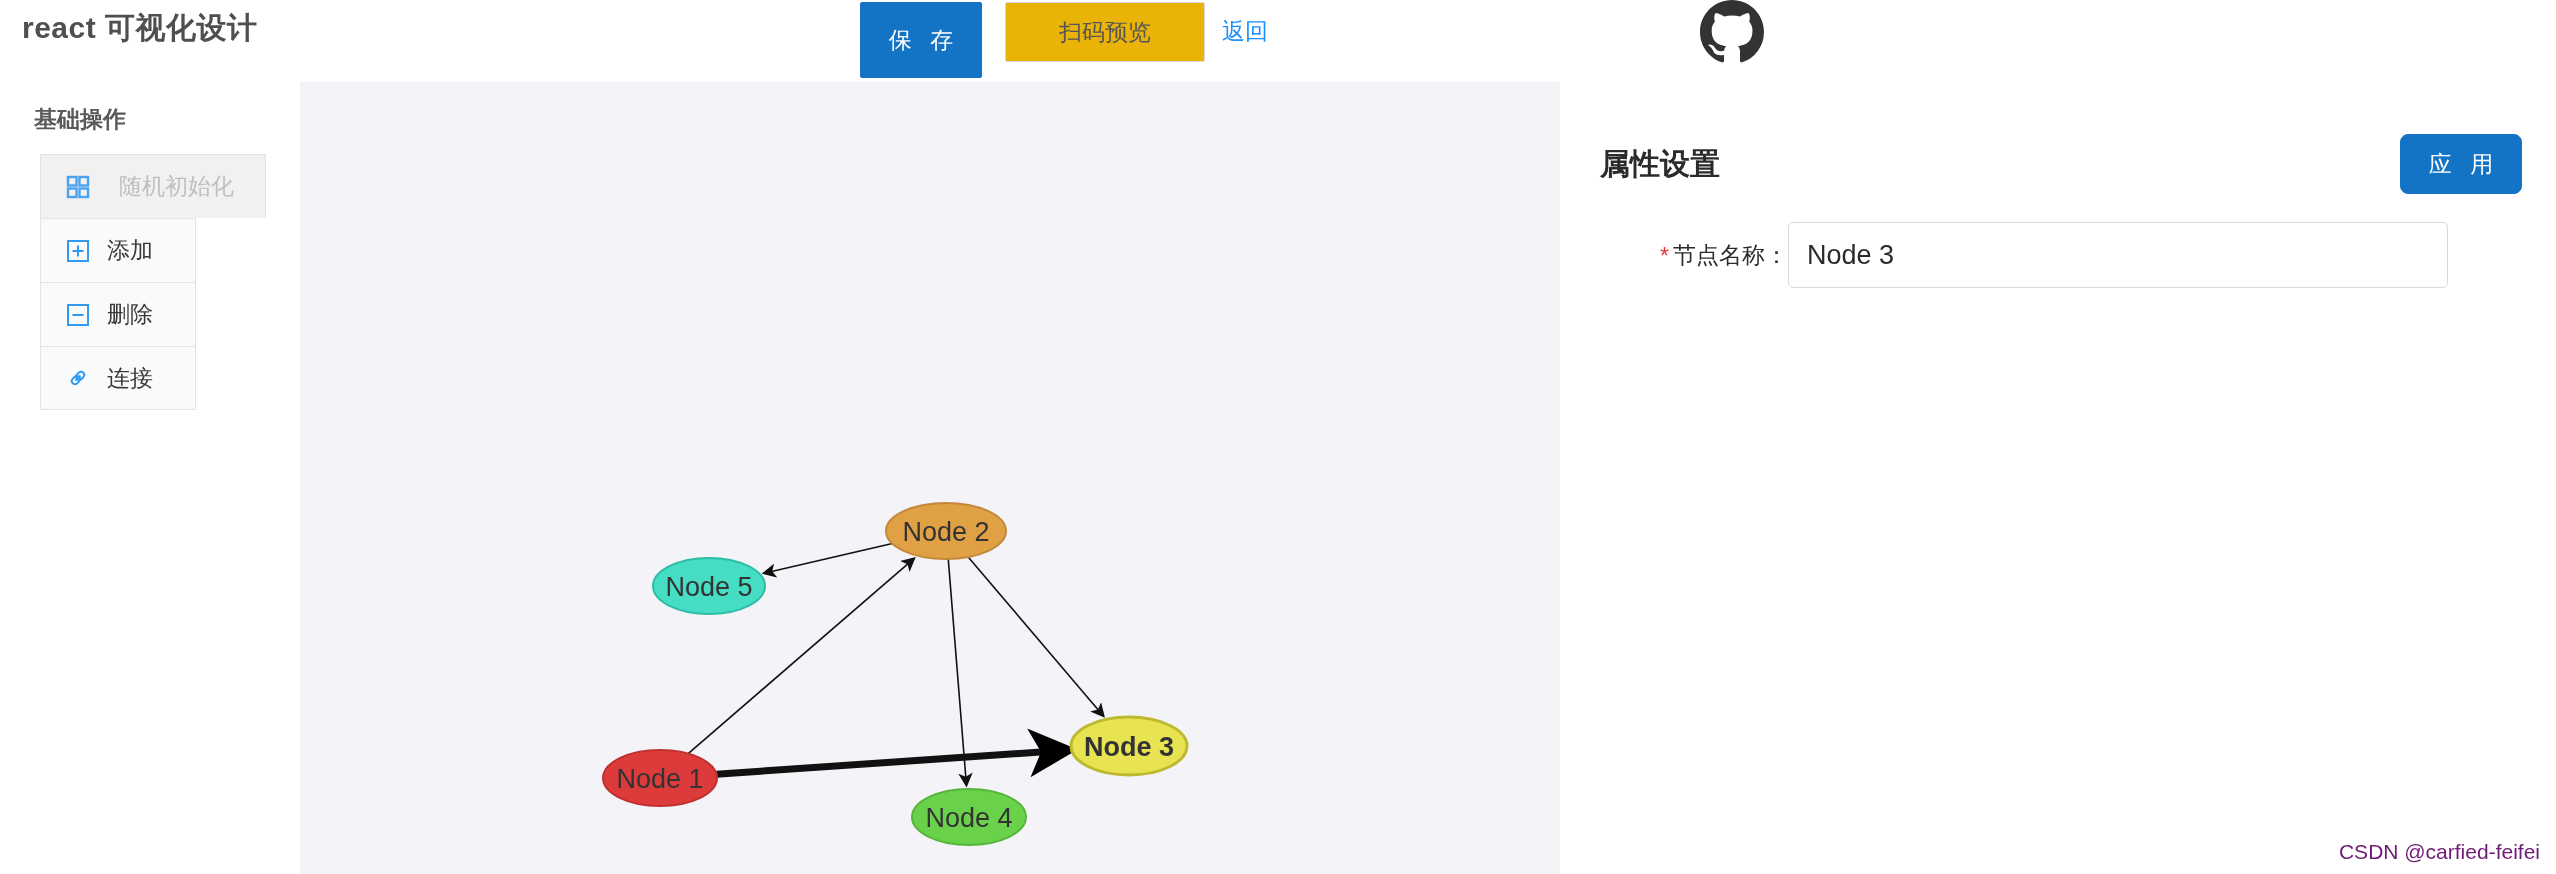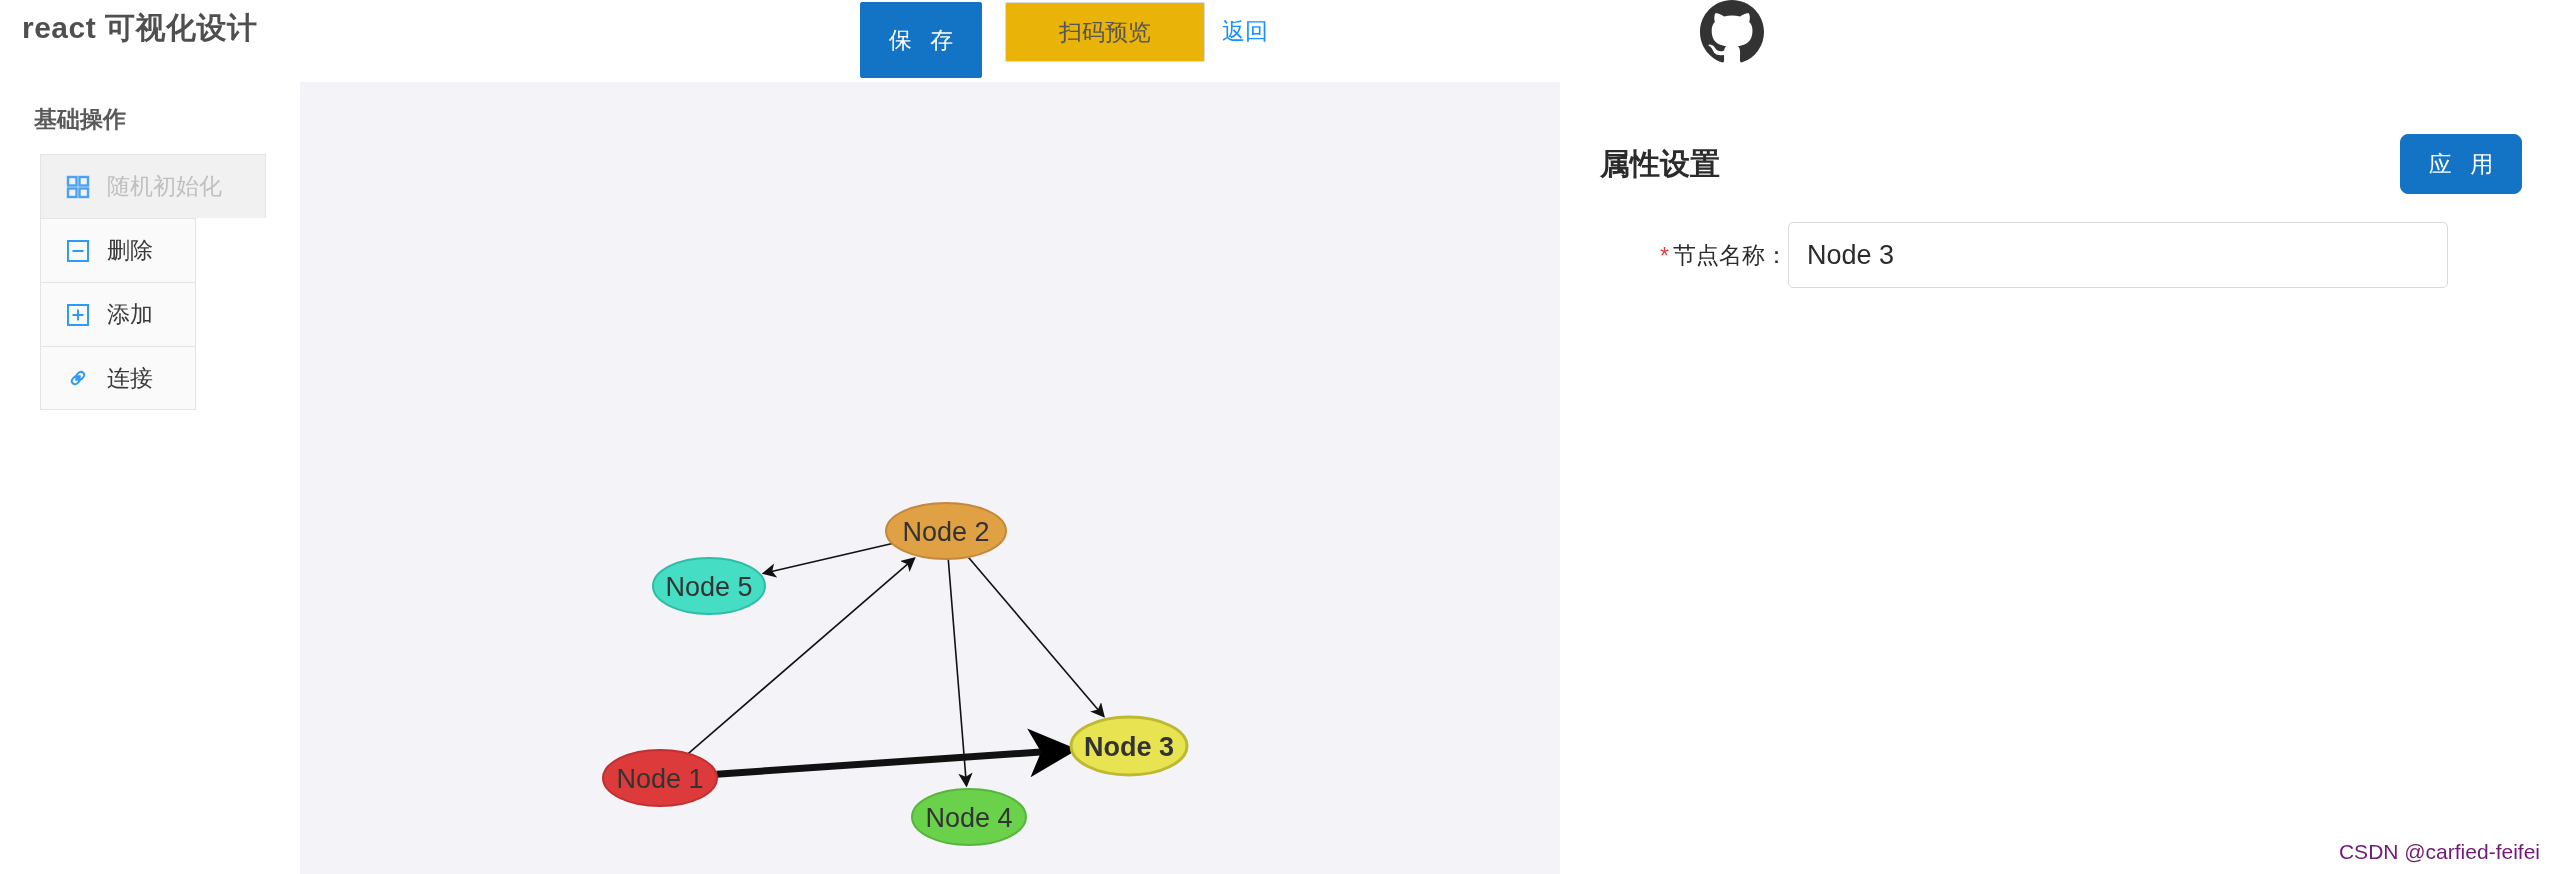--- a/index.html
+++ b/index.html
@@ -112,20 +112,21 @@
     cursor: pointer;
     white-space: nowrap;
   }
   .op-btn:last-child { border-bottom: 1px solid #e4e4e4; }
   #op-btn-random {
     width: 226px;
     background: #f1f1f1;
     color: #bfbfbf;
     cursor: not-allowed;
     border-color: #e4e4e4;
+    gap: 12px;
   }
   #op-btn-add, #op-btn-delete, #op-btn-connect { width: 156px; }
   .op-icon {
     width: 26px; height: 26px;
     margin-right: 16px;
     display: inline-flex;
     align-items: center;
     justify-content: center;
     flex: none;
   }
@@ -267,39 +268,39 @@
         <svg viewBox="0 0 24 24" width="24" height="24">
           <rect x="2" y="2" width="8.5" height="8.5" fill="none" stroke="#4aa3f0" stroke-width="2.4"></rect>
           <rect x="13.5" y="2" width="8.5" height="8.5" fill="none" stroke="#4aa3f0" stroke-width="2.4"></rect>
           <rect x="2" y="13.5" width="8.5" height="8.5" fill="none" stroke="#4aa3f0" stroke-width="2.4"></rect>
           <rect x="13.5" y="13.5" width="8.5" height="8.5" fill="none" stroke="#4aa3f0" stroke-width="2.4"></rect>
         </svg>
       </span>
       <span class="op-label">随机初始化</span>
     </div>
 
-    <div class="op-btn" id="op-btn-delete">
-      <span class="op-icon">
-        <svg viewBox="0 0 24 24" width="24" height="24">
-          <rect x="2" y="2" width="20" height="20" fill="none" stroke="#2f9bf5" stroke-width="2"></rect>
-          <line x1="6.5" y1="12" x2="17.5" y2="12" stroke="#2f9bf5" stroke-width="2"></line>
-        </svg>
-      </span>
-      <span class="op-label">删除</span>
-    </div>
-
     <div class="op-btn" id="op-btn-add">
       <span class="op-icon">
         <svg viewBox="0 0 24 24" width="24" height="24">
           <rect x="2" y="2" width="20" height="20" fill="none" stroke="#2f9bf5" stroke-width="2"></rect>
           <line x1="12" y1="6.5" x2="12" y2="17.5" stroke="#2f9bf5" stroke-width="2"></line>
           <line x1="6.5" y1="12" x2="17.5" y2="12" stroke="#2f9bf5" stroke-width="2"></line>
         </svg>
       </span>
       <span class="op-label">添加</span>
+    </div>
+
+    <div class="op-btn" id="op-btn-delete">
+      <span class="op-icon">
+        <svg viewBox="0 0 24 24" width="24" height="24">
+          <rect x="2" y="2" width="20" height="20" fill="none" stroke="#2f9bf5" stroke-width="2"></rect>
+          <line x1="6.5" y1="12" x2="17.5" y2="12" stroke="#2f9bf5" stroke-width="2"></line>
+        </svg>
+      </span>
+      <span class="op-label">删除</span>
     </div>
 
     <div class="op-btn" id="op-btn-connect">
       <span class="op-icon">
         <svg viewBox="0 0 24 24" width="24" height="24">
           <path d="M9.5 14.5 L14.5 9.5" stroke="#2f9bf5" stroke-width="2" fill="none"></path>
           <path d="M13 6.5 a3.2 3.2 0 0 1 4.5 4.5 l-2.2 2.2 a3.2 3.2 0 0 1 -4.5 -4.5 z" fill="none" stroke="#2f9bf5" stroke-width="1.9"></path>
           <path d="M11 17.5 a3.2 3.2 0 0 1 -4.5 -4.5 l2.2 -2.2 a3.2 3.2 0 0 1 4.5 4.5 z" fill="none" stroke="#2f9bf5" stroke-width="1.9"></path>
         </svg>
       </span>

